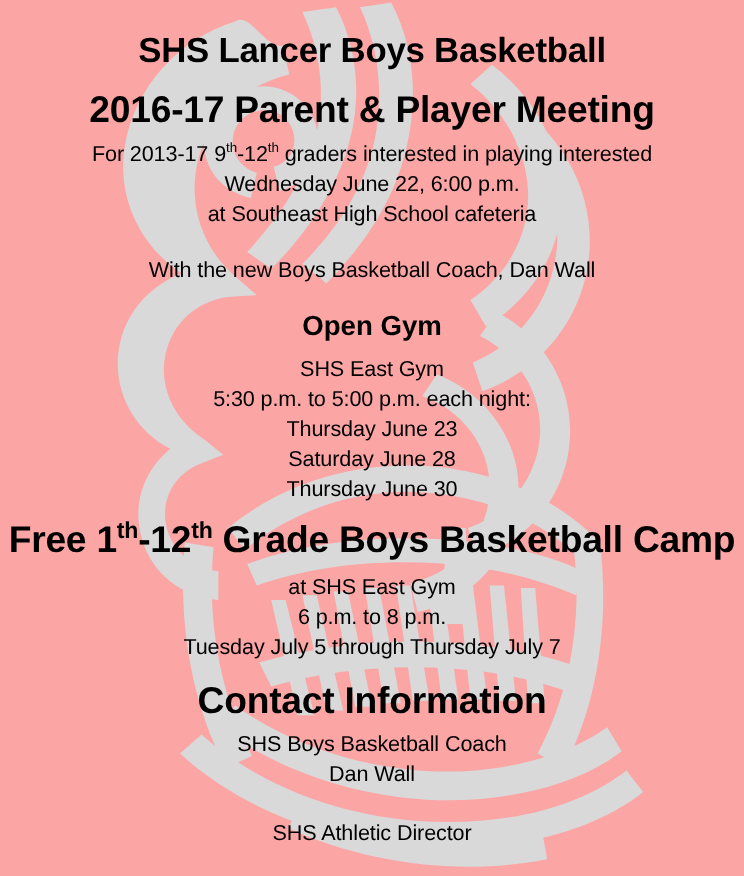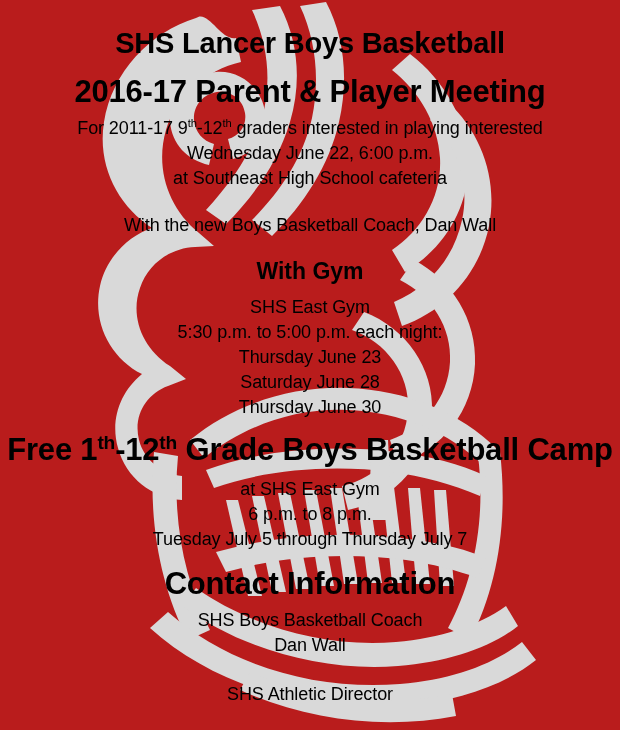--- a/index.html
+++ b/index.html
@@ -4,21 +4,21 @@
 <style>
   html, body {
     margin: 0;
     padding: 0;
     background: #ffffff;
   }
   #page {
     position: relative;
     width: 620px;
     height: 730px;
-    background: #b91c1c;
+    background: #fca5a5;
     overflow: hidden;
     font-family: "Liberation Sans", sans-serif;
     color: #000000;
   }
   #watermark {
     position: absolute;
     left: 0;
     top: 0;
     width: 620px;
     height: 730px;
@@ -154,32 +154,32 @@
   <div id="content">
 
     <div class="title-main">SHS Lancer Boys Basketball</div>
 
     <div class="sp-18"></div>
 
     <div class="head-2">2016-17 Parent &amp; Player Meeting</div>
 
     <div class="sp-10"></div>
 
-    <div class="body-line"><span>For 2011-17 9</span><sup>th</sup><span>-12</span><sup>th</sup><span> graders interested in playing interested</span></div>
+    <div class="body-line"><span>For 2013-17 9</span><sup>th</sup><span>-12</span><sup>th</sup><span> graders interested in playing interested</span></div>
 
     <div class="body-line">Wednesday June 22, 6:00 p.m.</div>
     <div class="body-line">at Southeast High School cafeteria</div>
 
     <div class="sp-22"></div>
 
     <div class="body-line">With the new Boys Basketball Coach, Dan Wall</div>
 
     <div class="sp-20"></div>
 
-    <div class="head-3">With Gym</div>
+    <div class="head-3">Open Gym</div>
 
     <div class="sp-10"></div>
 
     <div class="body-line">SHS East Gym</div>
     <div class="body-line">5:30 p.m. to 5:00 p.m. each night:</div>
     <div class="body-line">Thursday June 23</div>
     <div class="body-line">Saturday June 28</div>
     <div class="body-line">Thursday June 30</div>
 
     <div class="sp-16"></div>

